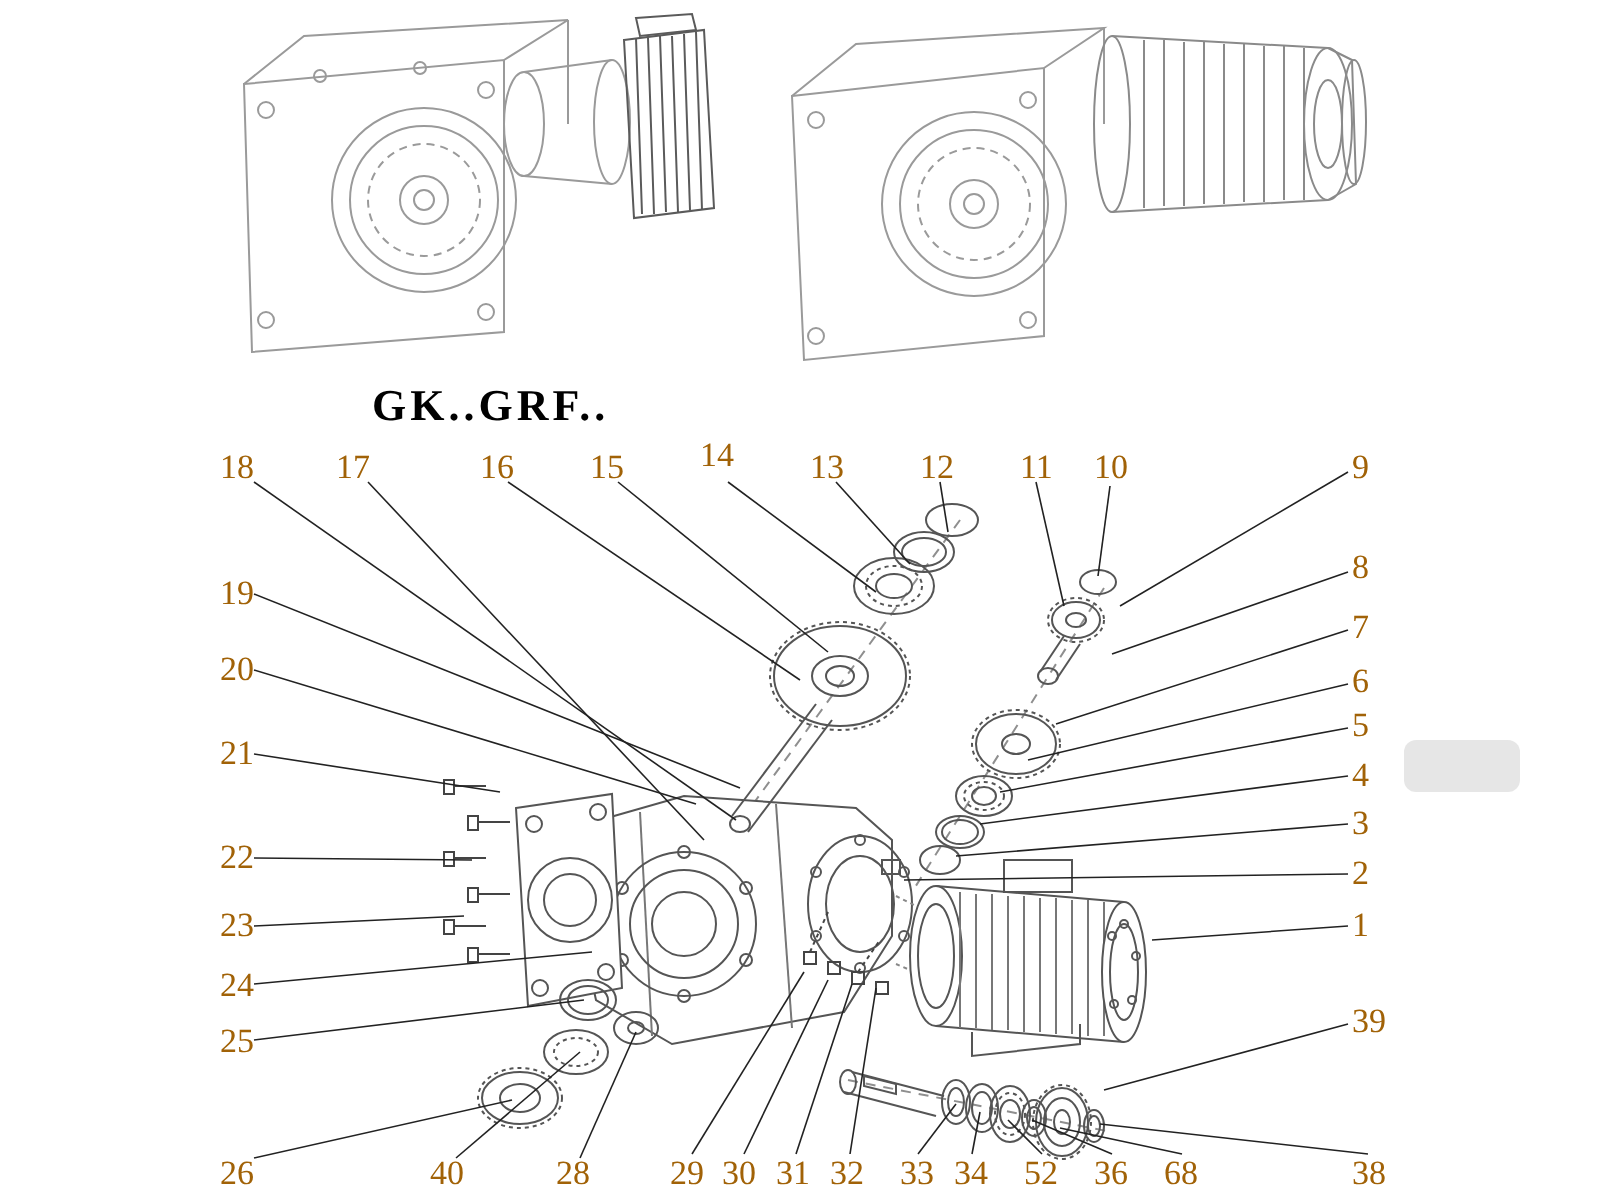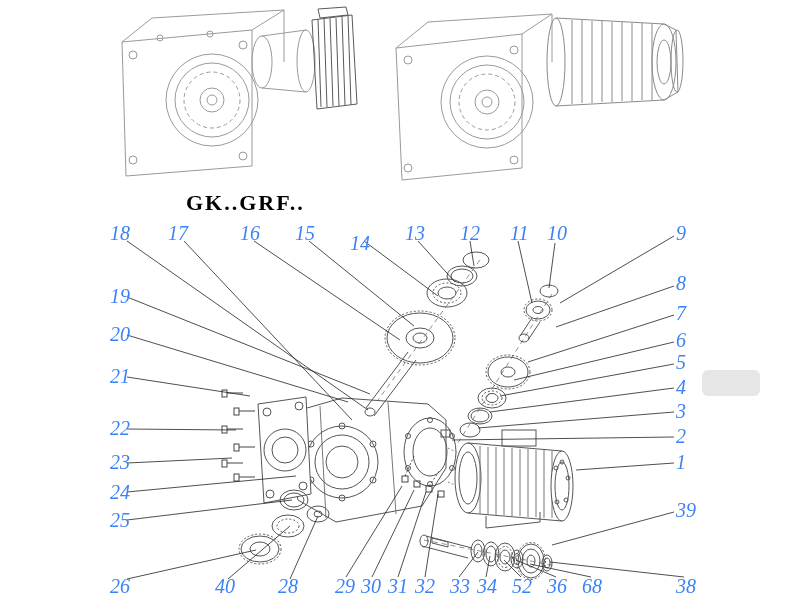--- a/index.html
+++ b/index.html
@@ -1,20 +1,20 @@
 <!DOCTYPE html>
 <html><head>
 <meta charset="utf-8">
 <style>
   html,body{margin:0;padding:0;background:#fff;}
   .canvas{position:relative;width:800px;height:600px;background:#ffffff;overflow:hidden;
           font-family:"Liberation Serif","DejaVu Serif",serif;}
   .canvas svg{position:absolute;left:0;top:0;}
-  .co{position:absolute;font-size:20px;line-height:15px;color:#3b82f6;
-      font-family:"Liberation Serif","DejaVu Serif",serif;font-style:italic;}
+  .co{position:absolute;font-size:17px;line-height:15px;color:#a16207;
+      font-family:"Liberation Serif","DejaVu Serif",serif;}
   .model-label{position:absolute;font-weight:bold;font-size:22px;letter-spacing:2px;color:#000;
       font-family:"Liberation Serif","DejaVu Serif",serif;}
 </style>
 </head>
 <body>
 
 <div class="canvas">
 
 <svg width="800" height="600" viewBox="0 0 800 600">
 
@@ -265,21 +265,21 @@
     <rect x="702" y="370" width="58" height="26" rx="6" fill="#dcdcdc" opacity="0.7" stroke="none"></rect>
   </g>
 </svg>
 
 <div class="model-label" style="left:186px;top:190px;">GK..GRF..</div>
 
 <div class="co" style="left:110px;top:226px;">18</div>
 <div class="co" style="left:168px;top:226px;">17</div>
 <div class="co" style="left:240px;top:226px;">16</div>
 <div class="co" style="left:295px;top:226px;">15</div>
-<div class="co" style="left:350px;top:236px;text-align:center;">14</div>
+<div class="co" style="left:350px;top:220px;text-align:center;">14</div>
 <div class="co" style="left:405px;top:226px;">13</div>
 <div class="co" style="left:460px;top:226px;">12</div>
 <div class="co" style="left:510px;top:226px;">11</div>
 <div class="co" style="left:547px;top:226px;">10</div>
 <div class="co" style="left:676px;top:226px;">9</div>
 <div class="co" style="left:676px;top:276px;">8</div>
 <div class="co" style="left:676px;top:306px;">7</div>
 <div class="co" style="left:676px;top:333px;">6</div>
 <div class="co" style="left:676px;top:355px;">5</div>
 <div class="co" style="left:676px;top:380px;">4</div>

